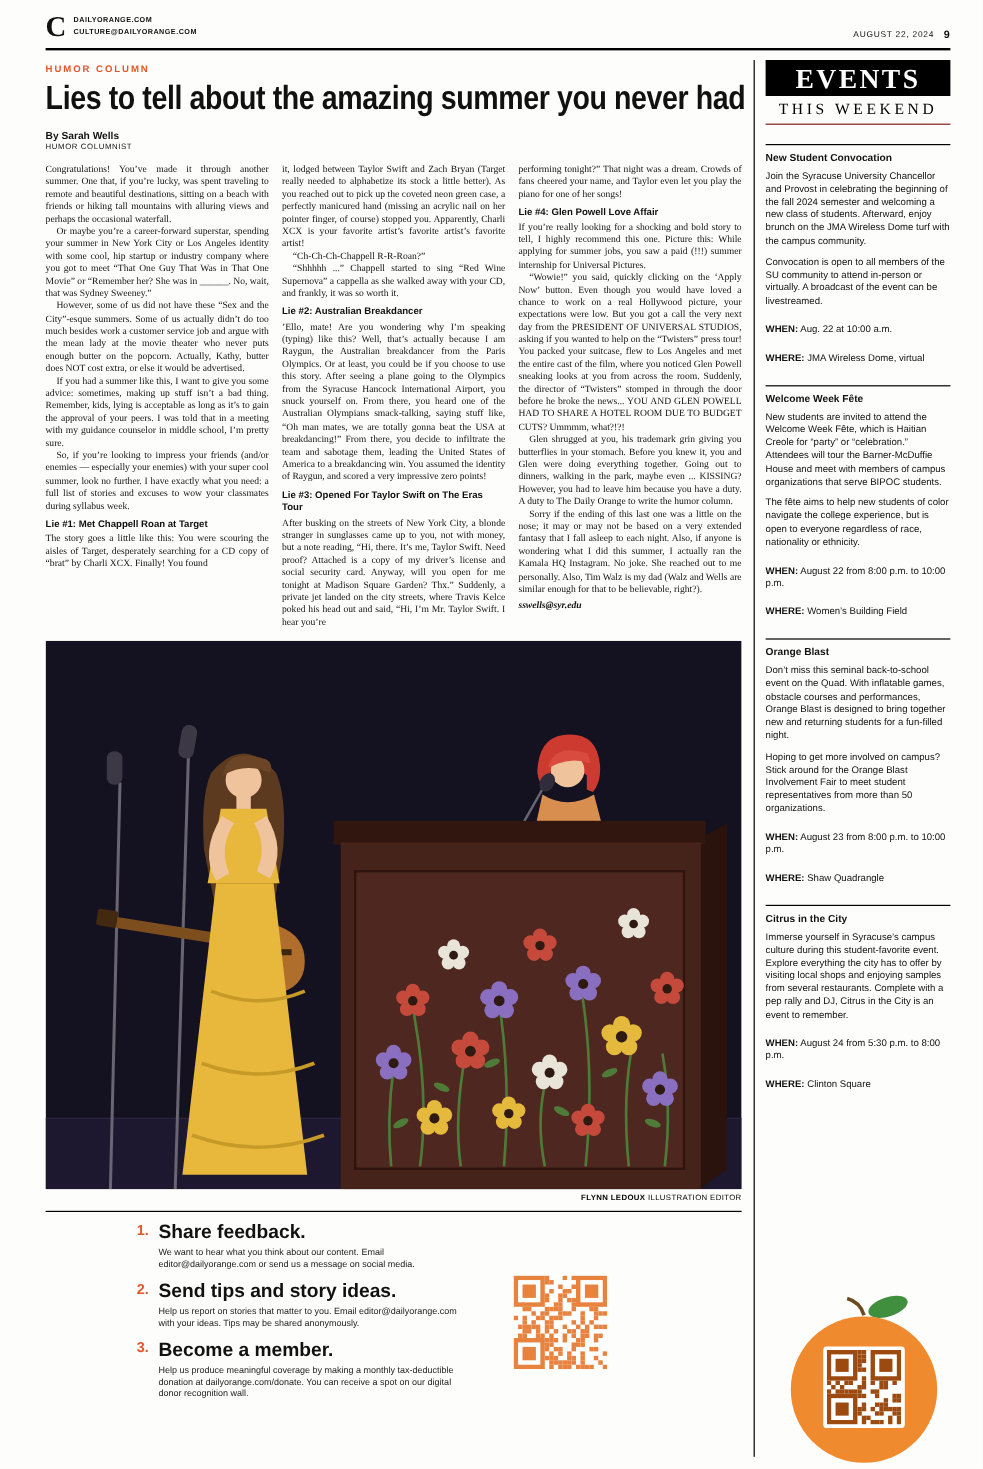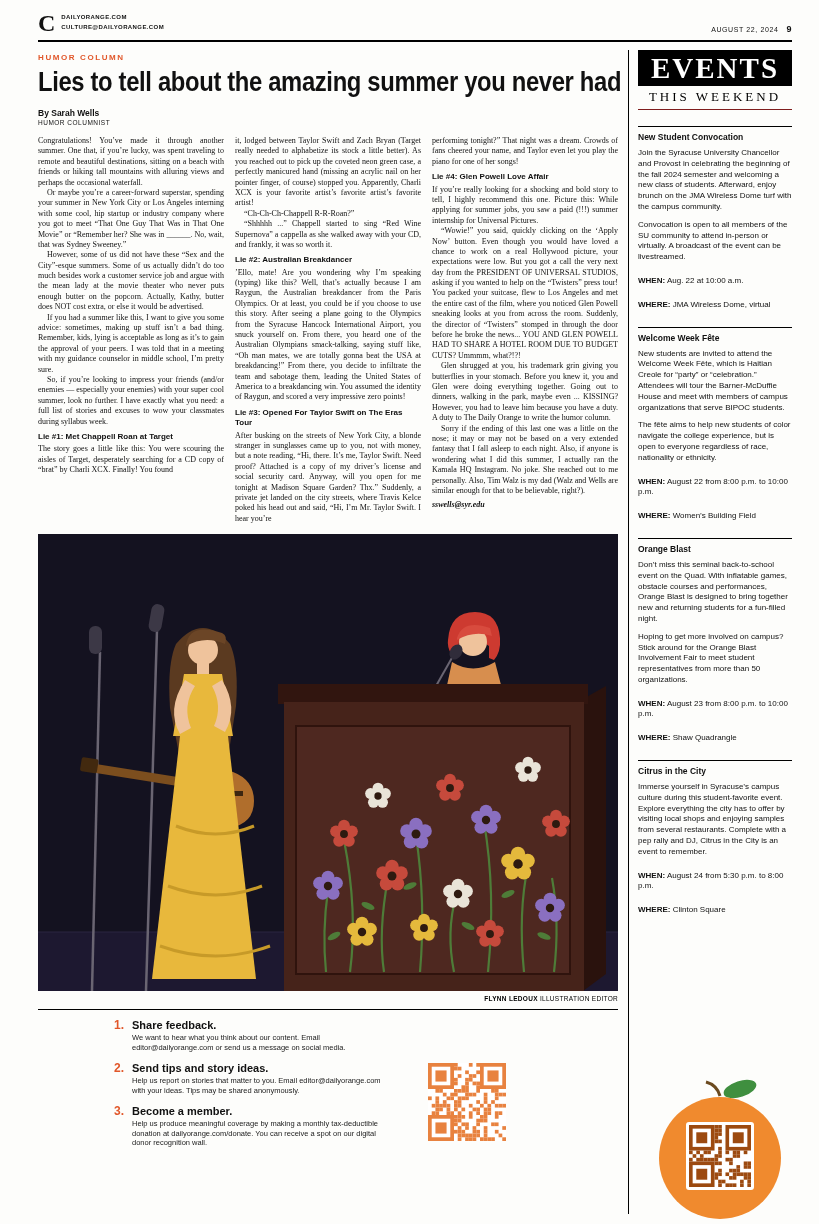--- a/index.html
+++ b/index.html
@@ -32,29 +32,29 @@
   .credit{text-align:right;font-family:"Liberation Sans",sans-serif;font-size:6.5px;letter-spacing:.3px;margin-top:4px;color:#000;}
   .credit-name{font-weight:bold;}
   .support-rule{border:none;border-top:1px solid #000;margin:7px 0 0;}
 
   
   .support{position:relative;margin-top:8px;padding-left:76px;}
   .support h2{font-family:"Liberation Sans",sans-serif;font-size:15px;font-weight:800;letter-spacing:.4px;margin:0 0 2px 20px;}
   .support-item{display:flex;gap:8px;margin-top:9px;width:320px;}
   .num{font-family:"Liberation Sans",sans-serif;font-weight:bold;font-size:12px;line-height:1.1;}
   .support-text{width:250px;}
-  .support-text h3{font-family:"Liberation Sans",sans-serif;font-size:11px;font-weight:bold;margin:0;}
+  .support-text h3{font-family:"Liberation Sans",sans-serif;font-size:16px;font-weight:bold;margin:0;}
   .support-text p{font-family:"Liberation Sans",sans-serif;font-size:7.5px;line-height:1.32;margin:2px 0 0;color:#222;}
   #support-qr{position:absolute;left:390px;top:44px;width:78px;height:78px;}
 
   
   .vdivider{position:absolute;left:628px;top:50px;bottom:10px;width:1px;background:#000;}
   .sidebar{position:absolute;left:638px;top:50px;width:154px;}
   .events-banner{background:#000;color:#fff;text-align:center;padding:4px 0 3px;}
-  .events-word{font-family:"Liberation Serif",serif;font-weight:bold;font-size:29px;letter-spacing:2px;line-height:1;}
+  .events-word{font-family:"Liberation Serif",serif;font-weight:bold;font-size:23px;letter-spacing:2px;line-height:1;}
   .events-sub{font-family:"Liberation Serif",serif;font-size:13px;letter-spacing:3px;text-align:center;margin-top:3px;border-bottom:1px solid #7f1d1d;padding-bottom:4px;color:#000;}
   .event{margin-top:16px;}
   .event h3{border-top:1.5px solid #000;padding-top:5px;font-family:"Liberation Sans",sans-serif;font-weight:bold;font-size:8.5px;margin:0 0 6px;}
   .event p{font-family:"Liberation Sans",sans-serif;font-size:8px;line-height:1.35;margin:0 0 7px;color:#111;}
   .event p.meta{margin:13px 0 1px;}
   .event p.meta b{font-weight:bold;}
 
   
   .orange-illo{position:absolute;left:650px;top:1076px;width:140px;height:145px;}
   #orange-qr{position:absolute;left:36px;top:46px;background:#fff;padding:3px;border-radius:3px;line-height:0;}
@@ -85,21 +85,21 @@
     <div class="kicker" style="color: rgb(225, 87, 42);">HUMOR COLUMN</div>
     <h1 class="headline">Lies to tell about the amazing summer you never had</h1>
     <div class="byline-wrap">
       <div class="byline">By Sarah Wells</div>
       <div class="byline-role">HUMOR COLUMNIST</div>
     </div>
 
     <div class="cols">
       <div class="col">
           <p>Congratulations! You’ve made it through another summer. One that, if you’re lucky, was spent traveling to remote and beautiful destinations, sitting on a beach with friends or hiking tall mountains with alluring views and perhaps the occasional waterfall.</p>
-          <p class="indent">Or maybe you’re a career-forward superstar, spending your summer in New York City or Los Angeles interning with some cool, hip startup or industry company where you got to meet “That One Guy That Was in That One Movie” or “Remember her? She was in ______. No, wait, that was Sydney Sweeney.”</p>
+          <p class="indent">Or maybe you’re a career-forward superstar, spending your summer in New York City or Los Angeles identity with some cool, hip startup or industry company where you got to meet “That One Guy That Was in That One Movie” or “Remember her? She was in ______. No, wait, that was Sydney Sweeney.”</p>
           <p class="indent">However, some of us did not have these “Sex and the City”-esque summers. Some of us actually didn’t do too much besides work a customer service job and argue with the mean lady at the movie theater who never puts enough butter on the popcorn. Actually, Kathy, butter does NOT cost extra, or else it would be advertised.</p>
           <p class="indent">If you had a summer like this, I want to give you some advice: sometimes, making up stuff isn’t a bad thing. Remember, kids, lying is acceptable as long as it’s to gain the approval of your peers. I was told that in a meeting with my guidance counselor in middle school, I’m pretty sure.</p>
           <p class="indent">So, if you’re looking to impress your friends (and/or enemies — especially your enemies) with your super cool summer, look no further. I have exactly what you need: a full list of stories and excuses to wow your classmates during syllabus week.</p>
           <h3 class="subhead">Lie #1: Met Chappell Roan at Target</h3>
           <p>The story goes a little like this: You were scouring the aisles of Target, desperately searching for a CD copy of “brat” by Charli XCX. Finally! You found</p>
         </div>
       <div class="col">
           <p>it, lodged between Taylor Swift and Zach Bryan (Target really needed to alphabetize its stock a little better). As you reached out to pick up the coveted neon green case, a perfectly manicured hand (missing an acrylic nail on her pointer finger, of course) stopped you. Apparently, Charli XCX is your favorite artist’s favorite artist’s favorite artist!</p>
           <p class="indent">“Ch-Ch-Ch-Chappell R-R-Roan?”</p>
           <p class="indent">“Shhhhh ...” Chappell started to sing “Red Wine Supernova” a cappella as she walked away with your CD, and frankly, it was so worth it.</p>

